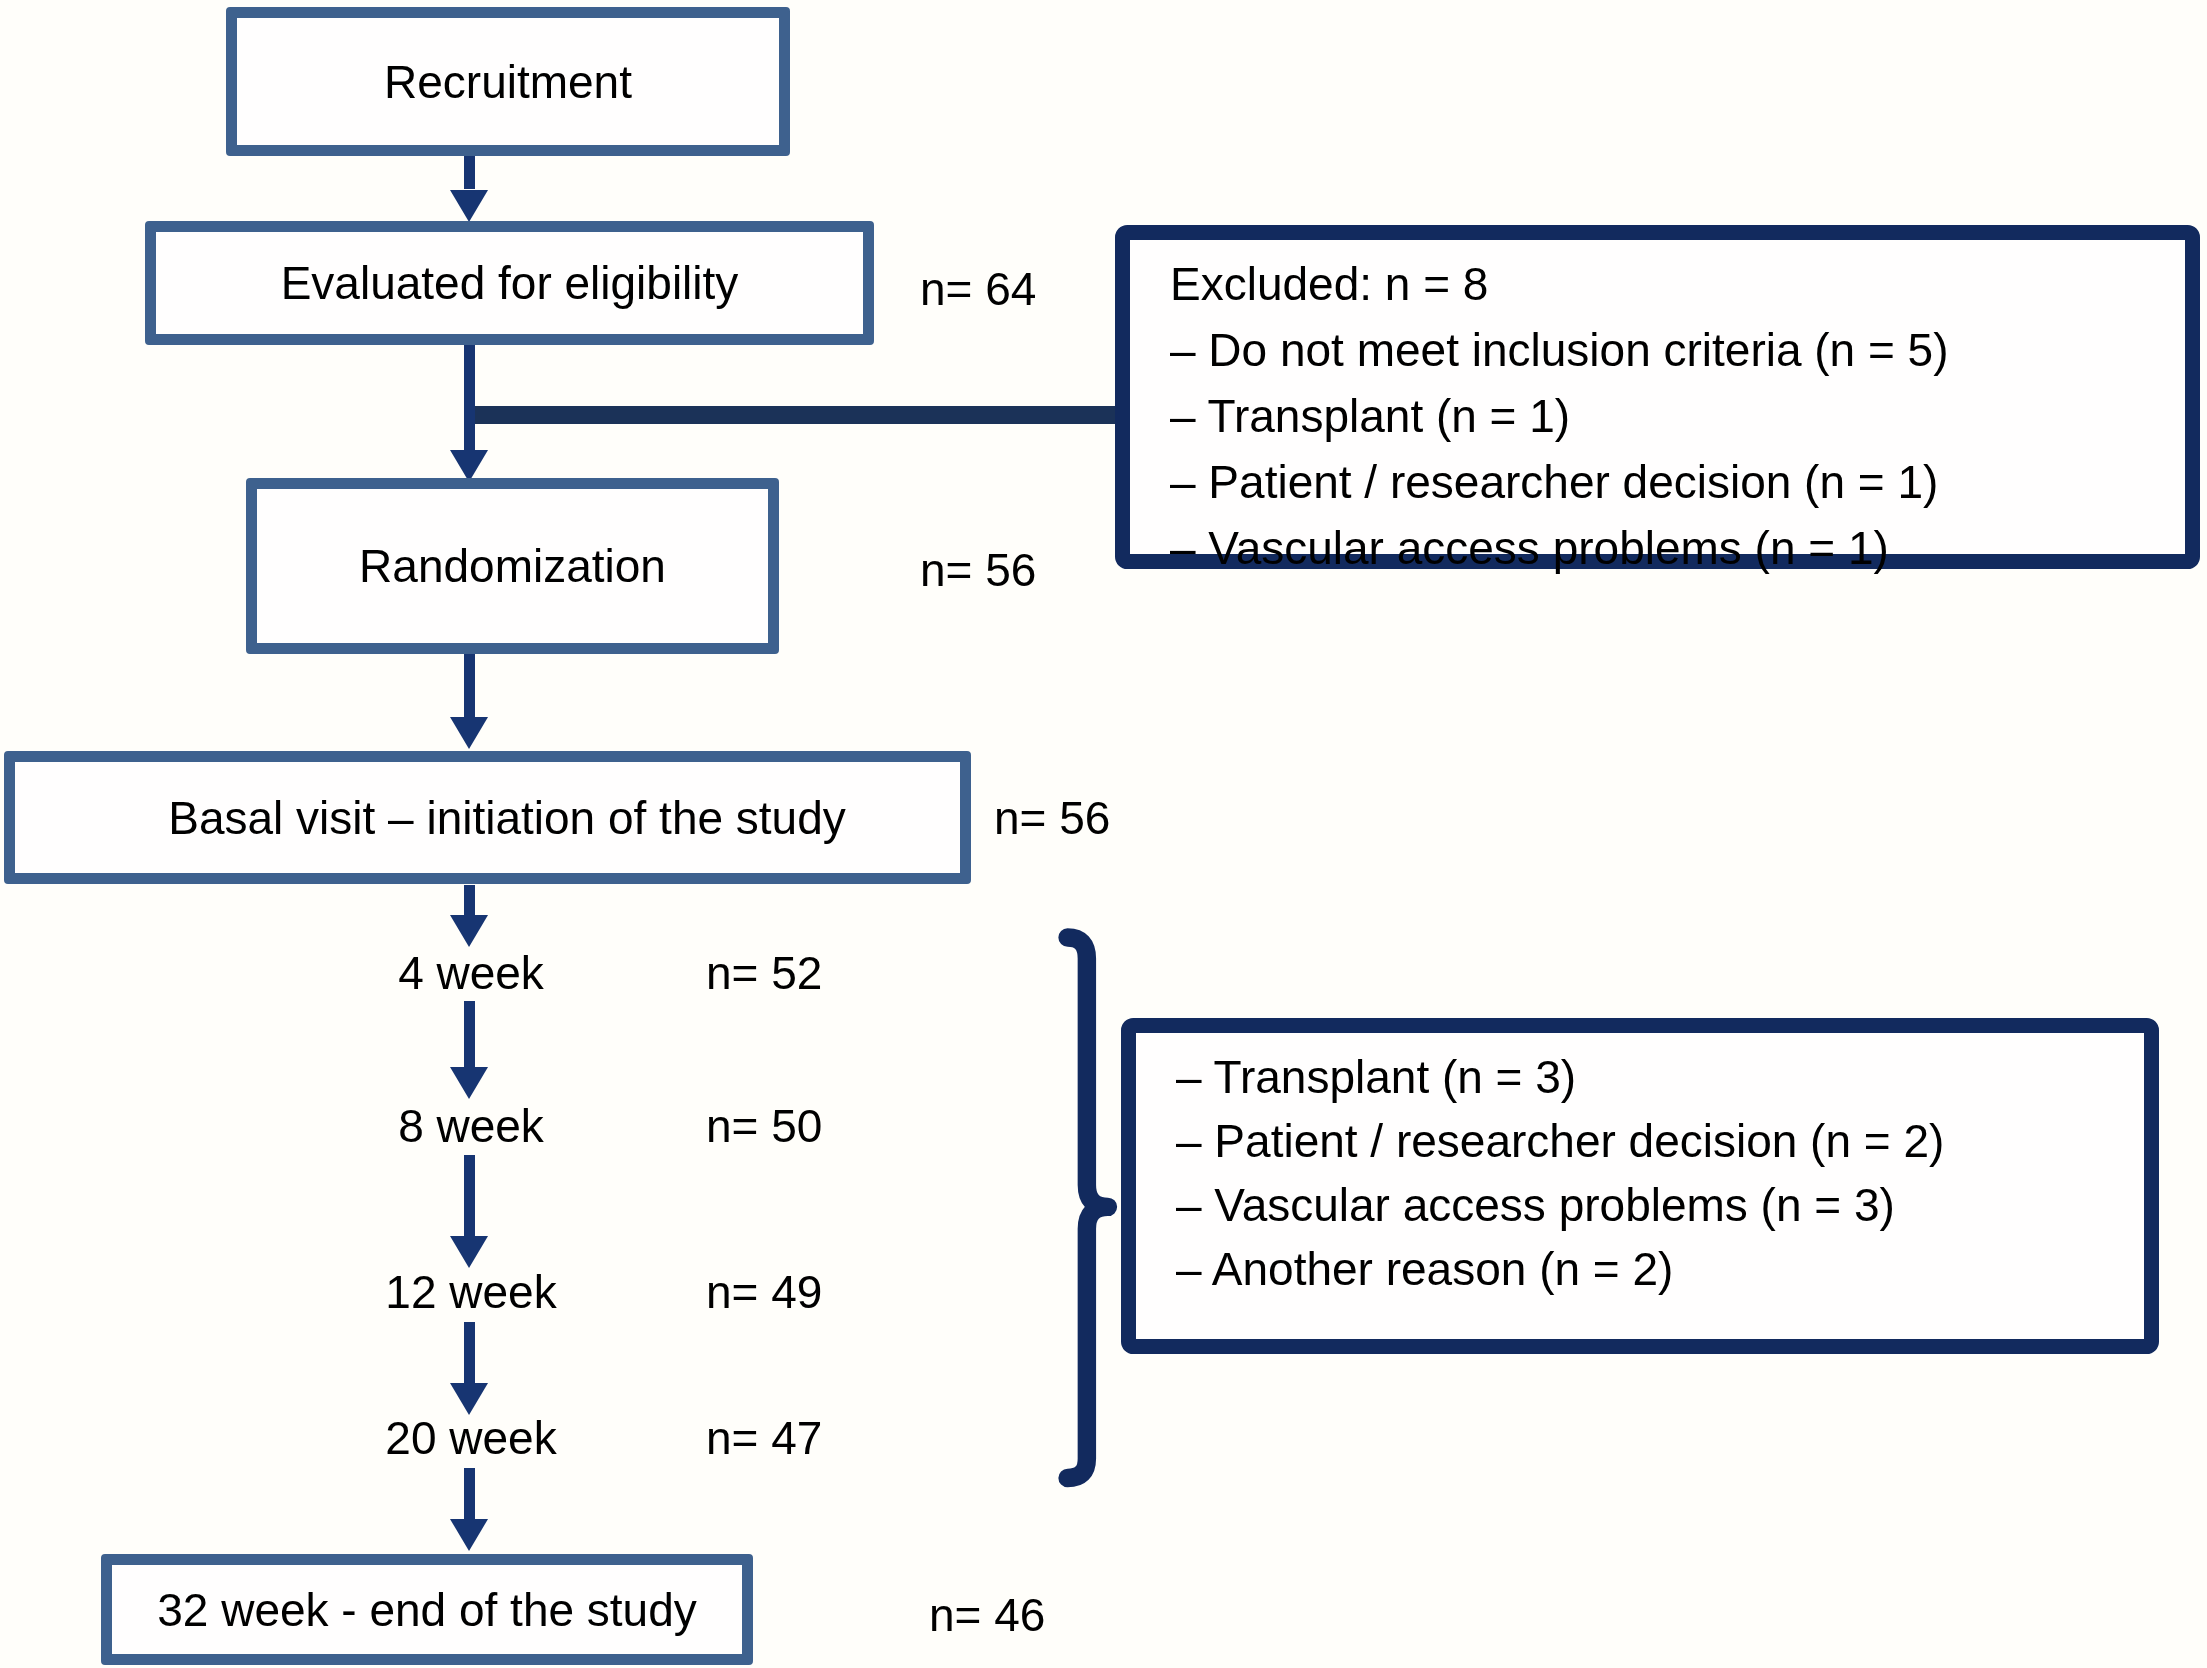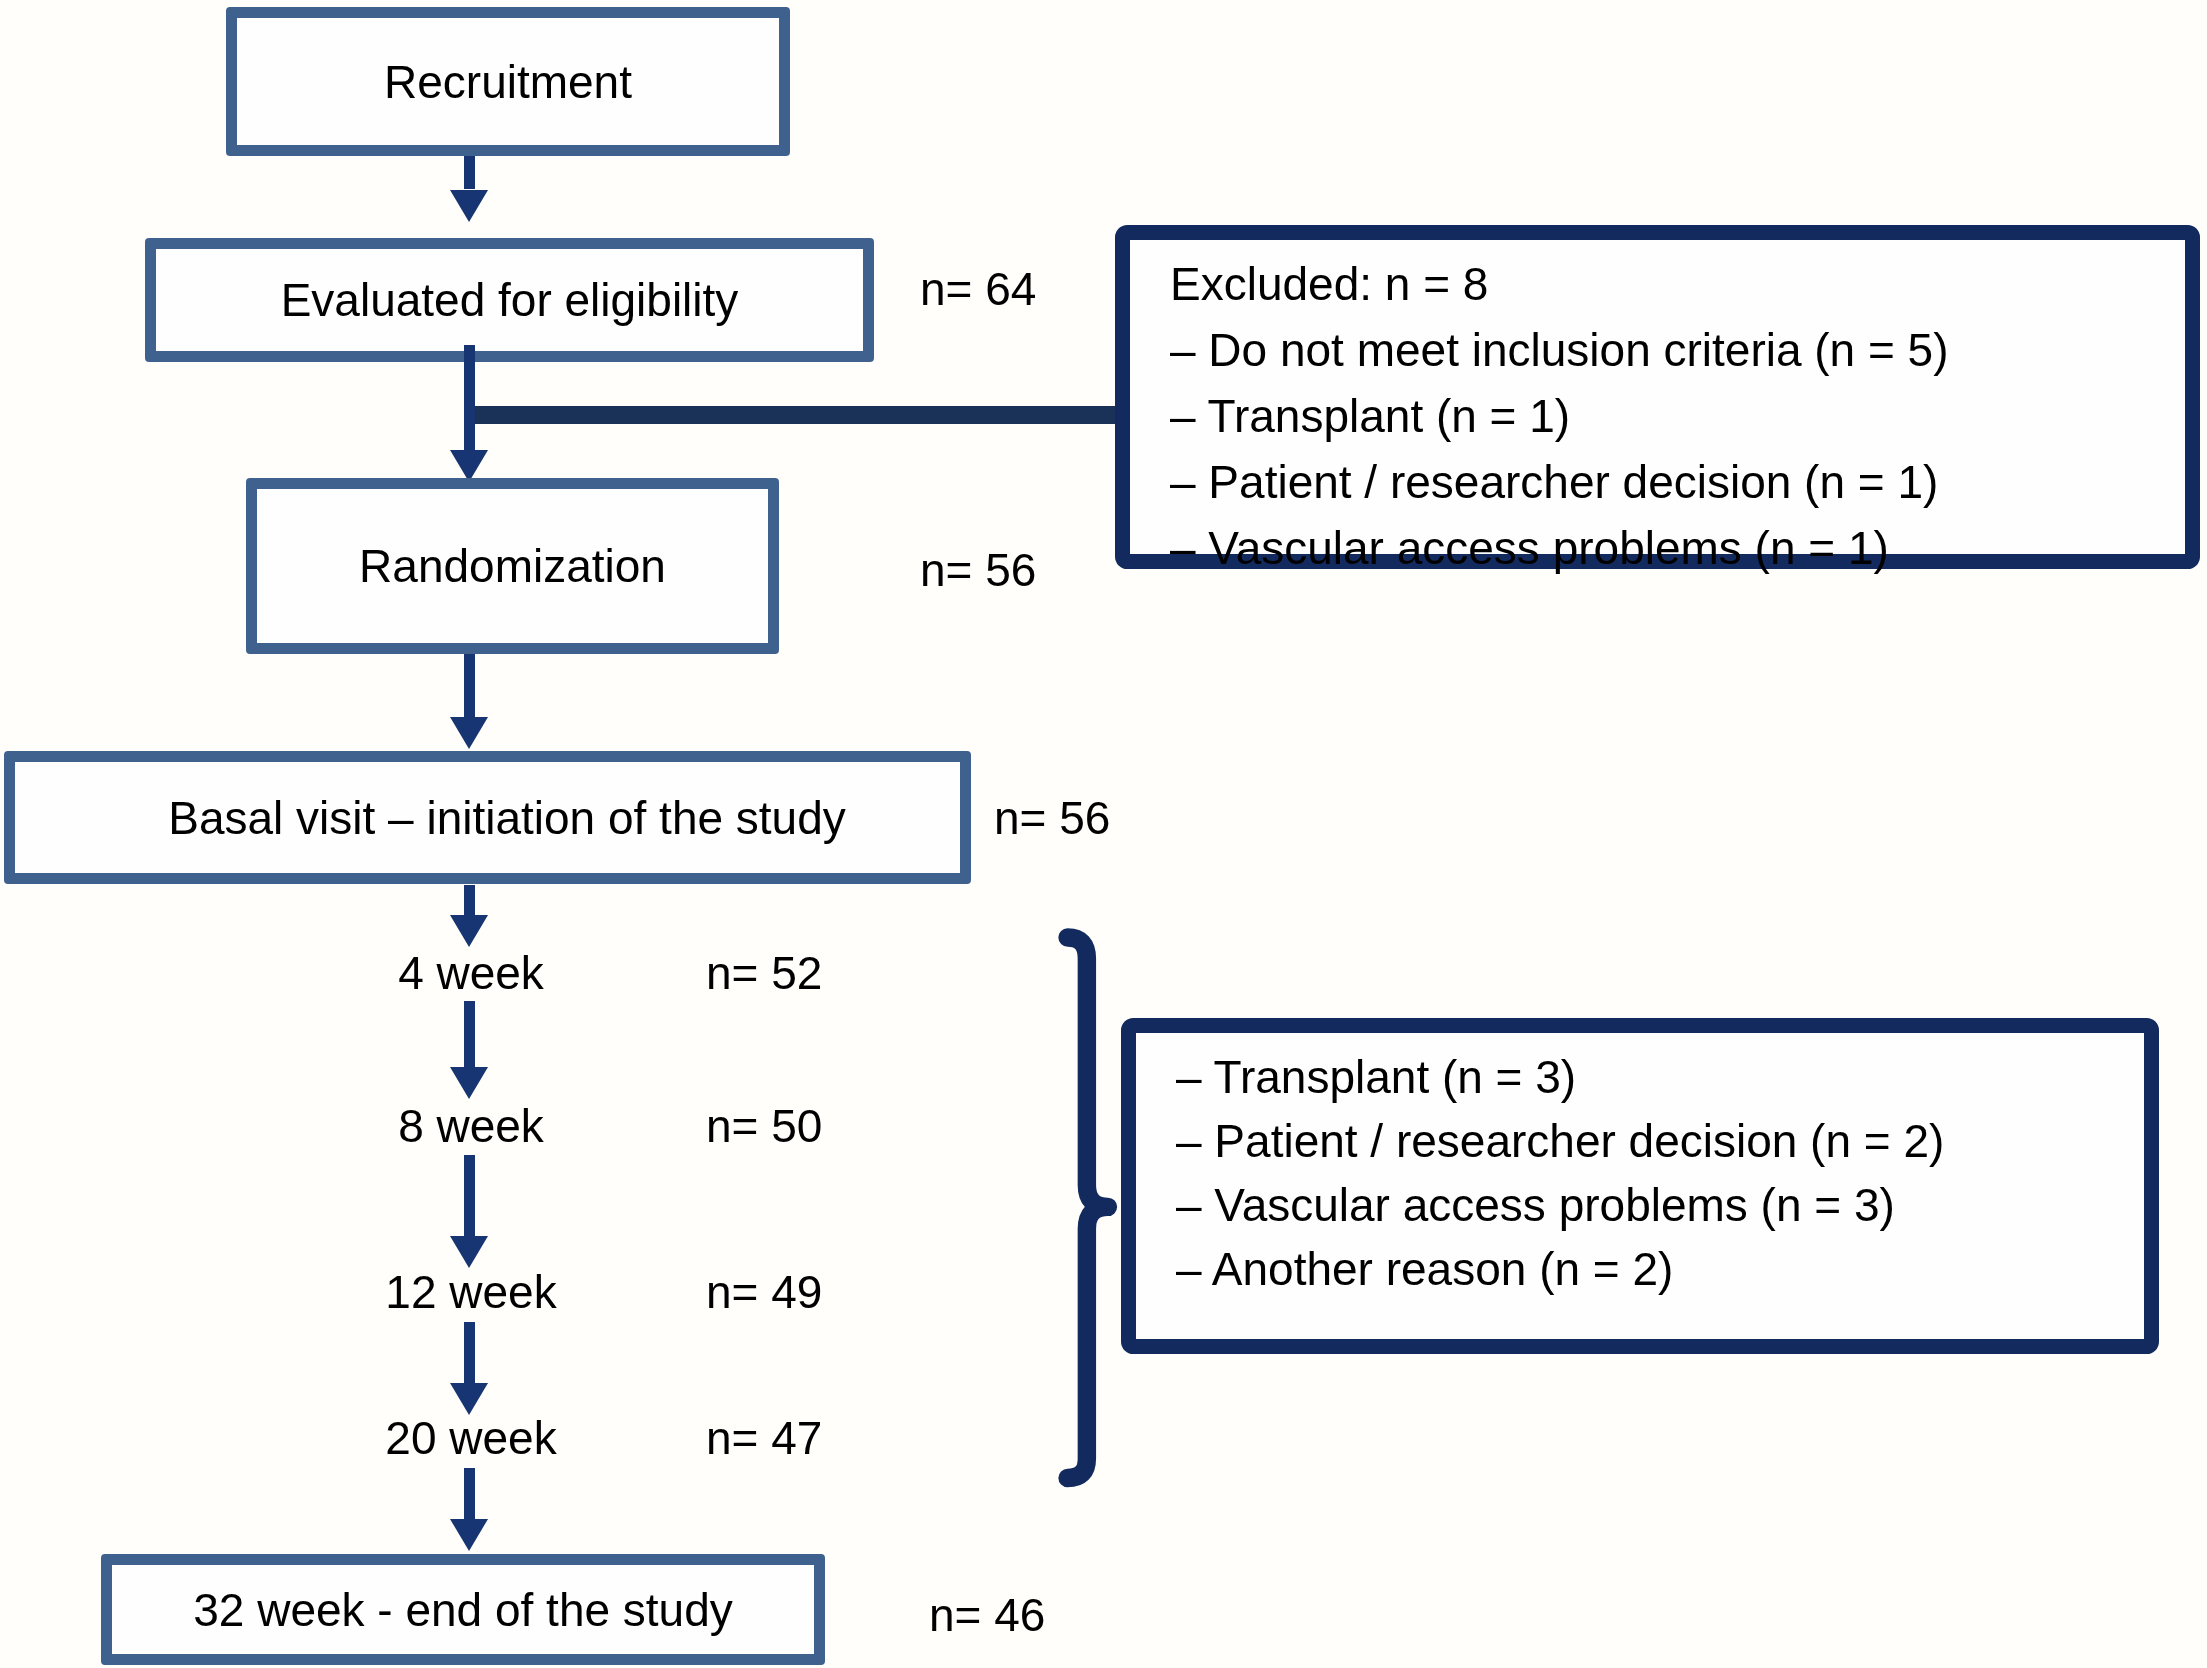--- a/index.html
+++ b/index.html
@@ -59,21 +59,21 @@
 
 <div id="canvas">
 
   <div class="flow-box" style="left:226px;top:7px;width:564px;height:149px;">
     <span>Recruitment</span>
   </div>
 
   <div class="shaft" style="left:464px;top:156px;height:33px;"></div>
   <div class="ahead" style="left:450px;top:190px;"></div>
 
-  <div class="flow-box" style="left:145px;top:221px;width:729px;height:124px;margin-top:17px;">
+  <div class="flow-box" style="left:145px;top:221px;width:729px;height:124px;">
     <span>Evaluated for eligibility</span>
   </div>
   <div class="nlabel" style="left:920px;top:265px;">n= 64</div>
 
   <div class="hbranch" style="left:470px;top:406px;width:647px;"></div>
 
   <div class="shaft" style="left:464px;top:345px;height:105px;"></div>
   <div class="ahead" style="left:450px;top:450px;"></div>
 
   <div class="navy-box" style="left:1115px;top:225px;width:1085px;height:344px;padding:10.5px 0 0 40px;line-height:66px;">
@@ -128,19 +128,19 @@
     <path d="M 20 20 Q 42 20 42 44 L 42 302 Q 42 327 66 327 Q 42 327 42 352 L 42 614 Q 42 636 20 636" fill="none" stroke="#122a5e" stroke-width="21" stroke-linecap="round" stroke-linejoin="round"></path>
   </svg>
 
   <div class="navy-box" style="left:1121px;top:1018px;width:1038px;height:336px;padding:12.3px 0 0 40px;line-height:64px;">
     <span class="line">– Transplant (n = 3)</span>
     <span class="line">– Patient / researcher decision (n = 2)</span>
     <span class="line">– Vascular access problems (n = 3)</span>
     <span class="line">– Another reason (n = 2)</span>
   </div>
 
-  <div class="flow-box" style="left:101px;top:1554px;width:724px;height:111px;">
+  <div class="flow-box" style="left:101px;top:1554px;width:652px;height:111px;">
     <span>32 week - end of the study</span>
   </div>
   <div class="nlabel" style="left:929px;top:1591px;">n= 46</div>
 
 </div>
 
 
 </body></html>

